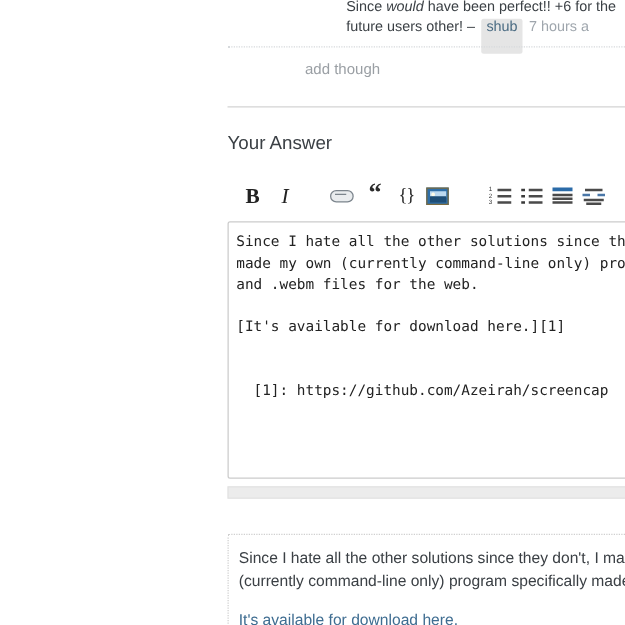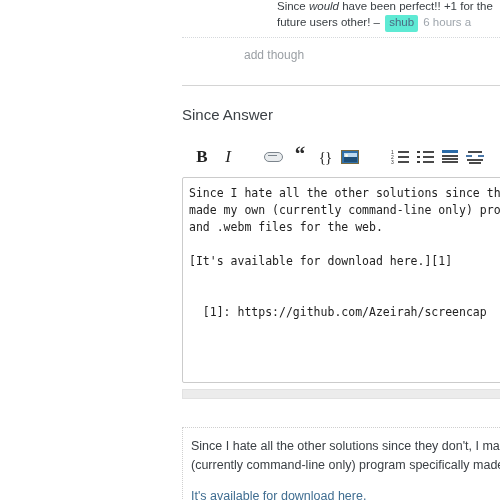--- a/index.html
+++ b/index.html
@@ -34,23 +34,23 @@
   .comment-text {
     font-size: 11.5px;
     line-height: 16px;
     color: #3b4045;
     white-space: nowrap;
   }
   .comment-line1 { position: absolute; left: 95px; top: -2px; }
   .comment-line2 { position: absolute; left: 95px; top: 14px; }
   .comment-text i { }
   .user-chip {
-    background: #5eead4;
+    background: #e5e5e5;
     color: #4a6b82;
-    padding: 1px 4px 4px 4px;
+    padding: 1px 4px 15px 4px;
     border-radius: 2px;
     margin: 0 2px;
   }
   .comment-time { color: #9fa6ad; }
 
   .dotted-sep {
     position: absolute;
     left: 0;
     top: 37px;
     width: 480px;
@@ -240,33 +240,33 @@
     text-decoration: none;
   }
 </style>
 </head>
 <body>
 
 <div class="page">
 
   <div class="comment-block">
     <div class="comment-text comment-line1">
-      <span>Since </span><i>would</i><span> have been perfect!! +1 for the</span>
+      <span>Since </span><i>would</i><span> have been perfect!! +6 for the</span>
     </div>
     <div class="comment-text comment-line2">
       <span>future users other! –</span>
       <span class="user-chip">shub</span>
-      <span class="comment-time">6 hours a</span>
+      <span class="comment-time">7 hours a</span>
     </div>
     <div class="dotted-sep"></div>
     <div class="add-comment">add though</div>
   </div>
 
   <div class="answer-rule"></div>
-  <div class="answer-title">Since Answer</div>
+  <div class="answer-title">Your Answer</div>
 
   <div class="toolbar">
 
     <div class="tb-btn tb-bold">
       <span>B</span>
     </div>
 
     <div class="tb-btn tb-italic">
       <span>I</span>
     </div>

